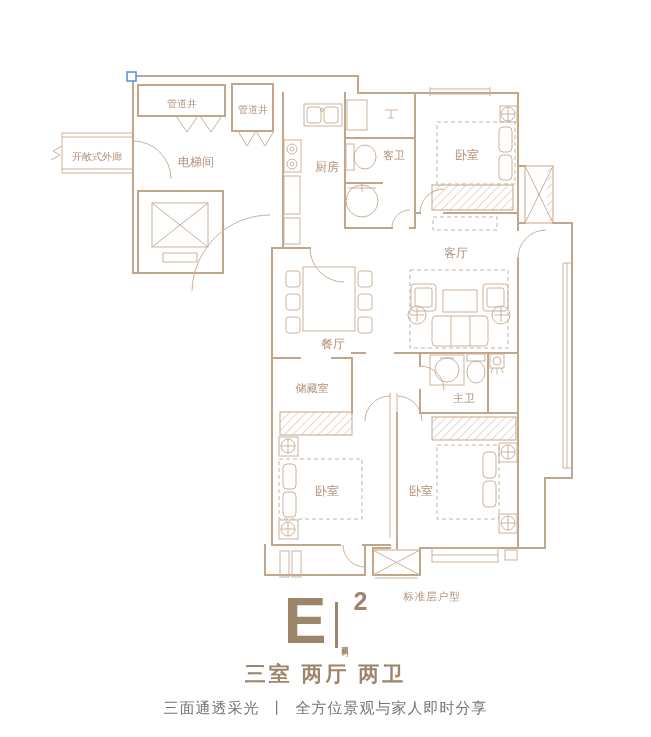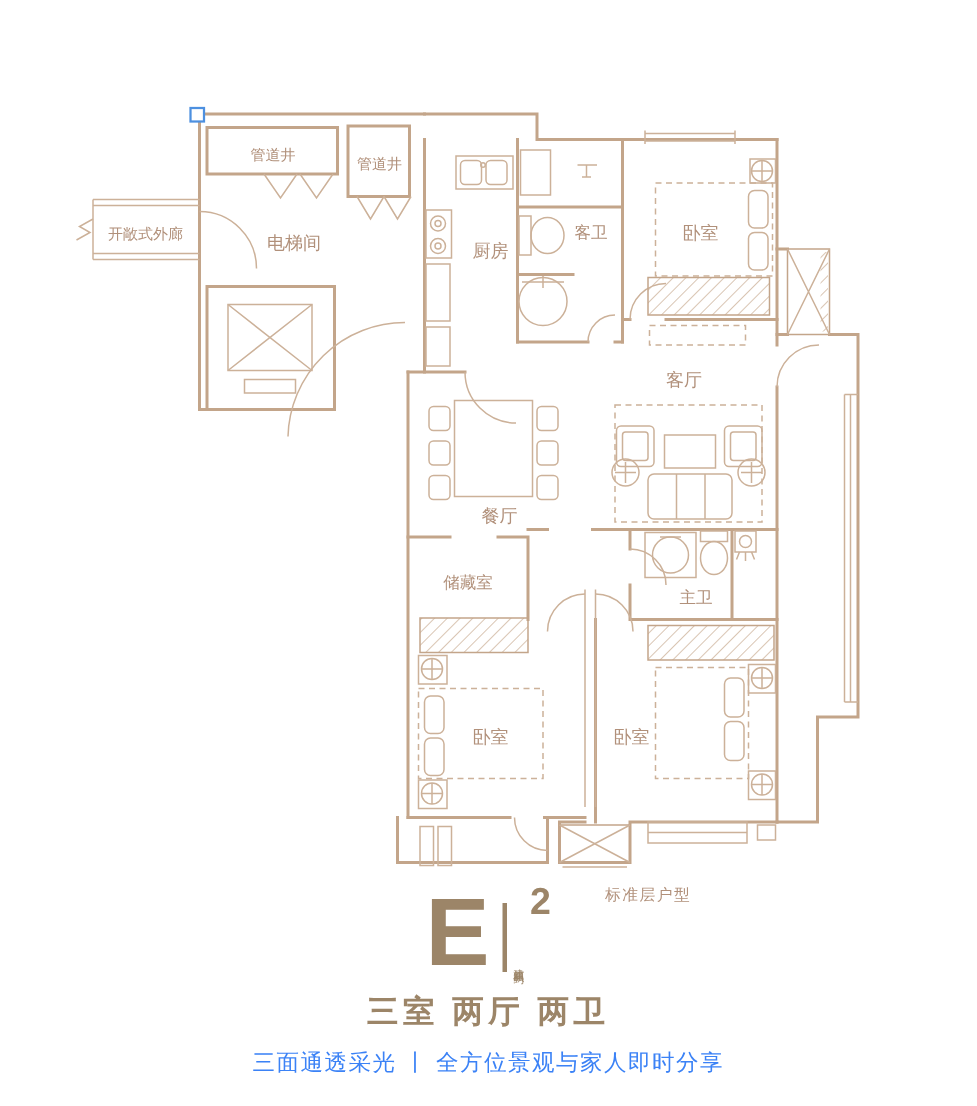--- a/index.html
+++ b/index.html
@@ -30,21 +30,21 @@
     font-size:7px;line-height:1;letter-spacing:1px;color:#9c8568;
     margin:0 3px 6px 0;align-self:flex-end;
   }
   .unit-sup{
     font-size:25px;font-weight:700;color:#9c8568;align-self:flex-start;margin:2px 0 0 2px;
   }
   .rooms-summary{
     margin-top:9px;font-size:21px;letter-spacing:3px;color:#9c8568;font-weight:700;
   }
   .tagline{
-    margin-top:11px;font-size:15px;letter-spacing:1px;color:#3b82f6;
+    margin-top:11px;font-size:15px;letter-spacing:1px;color:#737373;font-family:Liberation Mono, monospace;
   }
 </style>
 </head>
 <body>
 
 <div class="plan-wrap">
 <svg width="651" height="565" viewBox="0 0 651 565" xmlns="http://www.w3.org/2000/svg">
   <defs>
     <pattern id="hatch" width="6" height="6" patternUnits="userSpaceOnUse" patternTransform="rotate(45)">
       <line x1="0" y1="0" x2="0" y2="6" stroke="#ccb199" stroke-width="1"></line>

